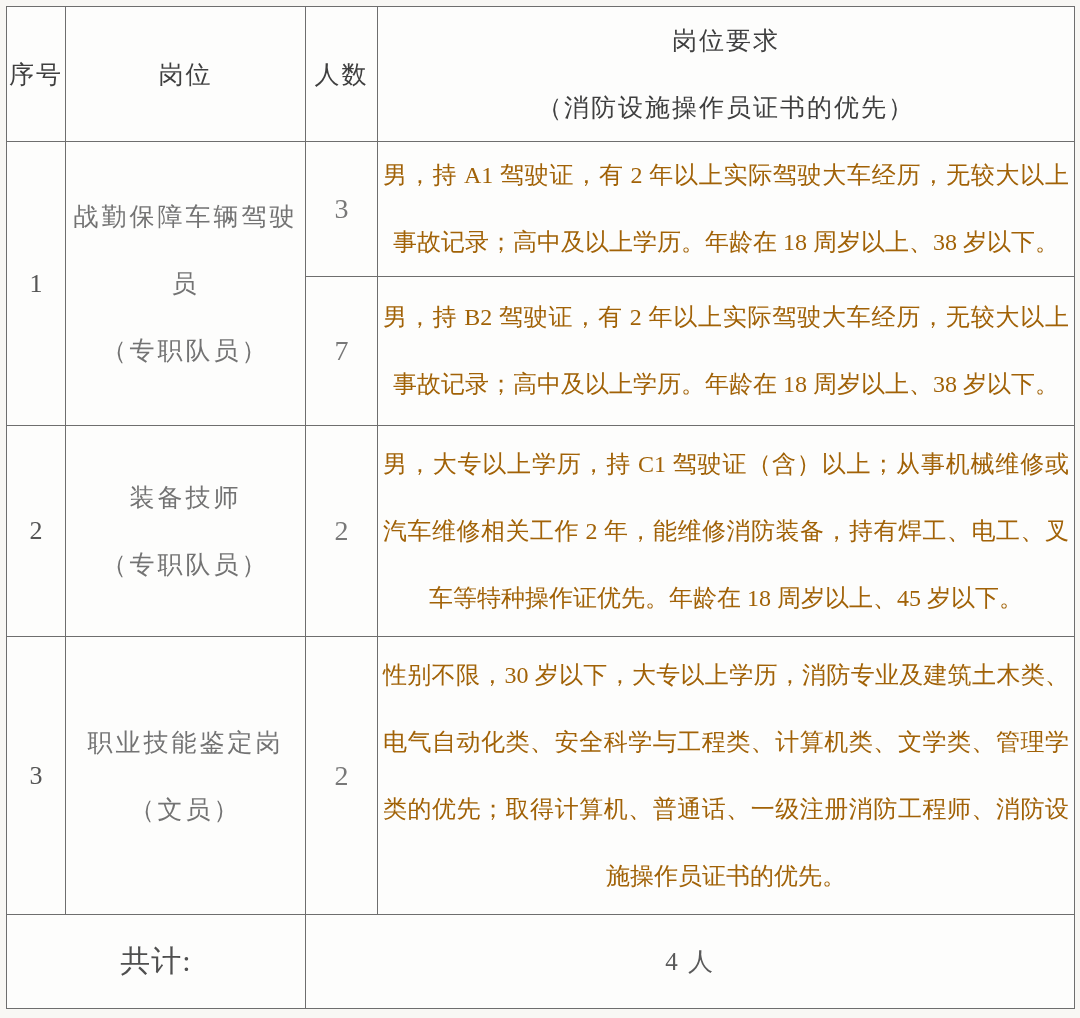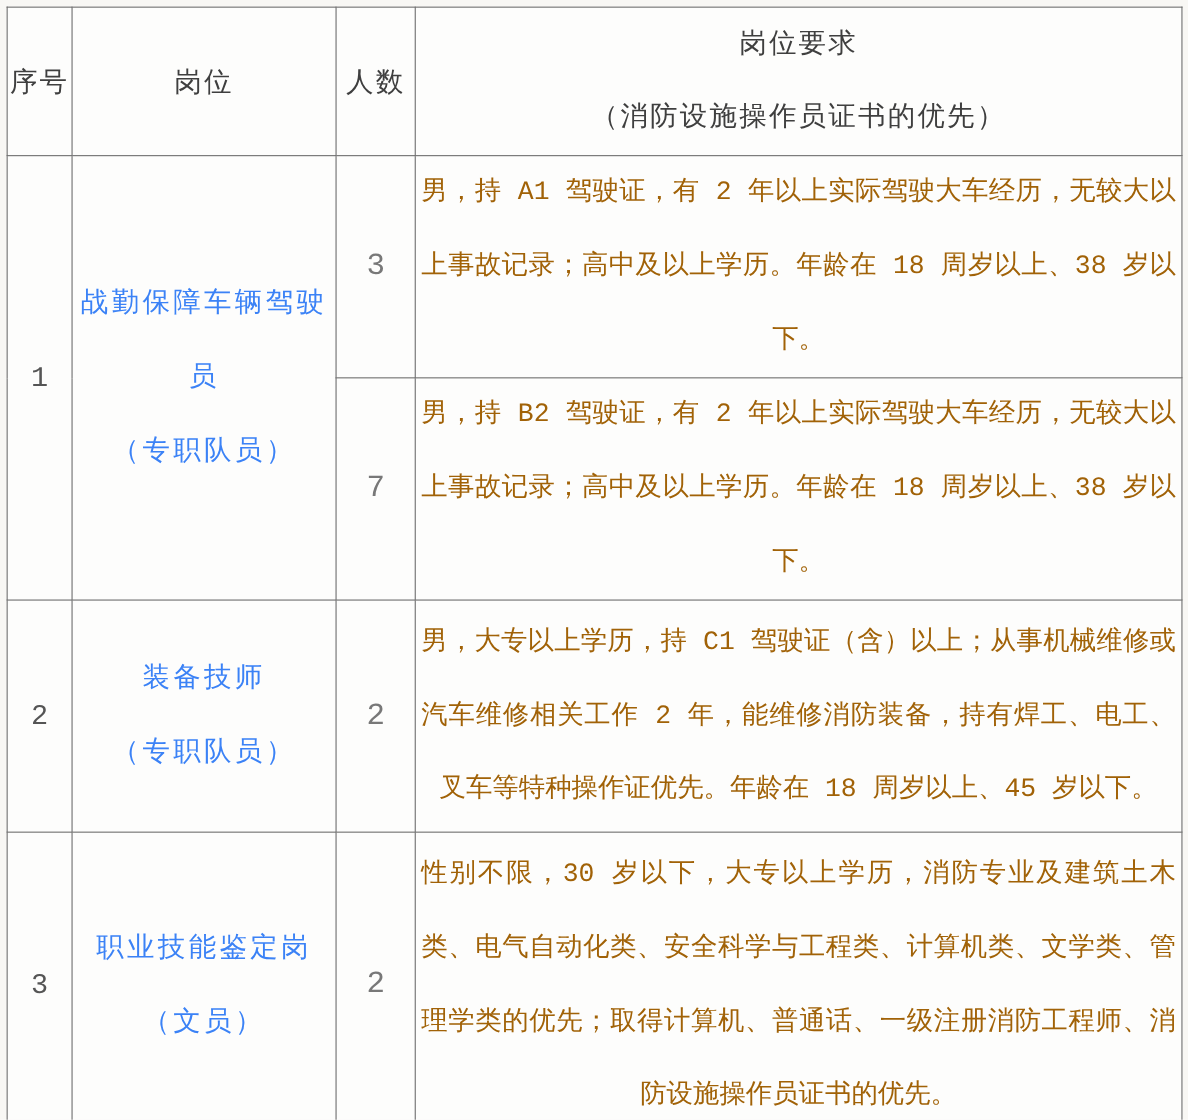--- a/index.html
+++ b/index.html
@@ -20,34 +20,33 @@
     width: 1068px; height: 1002px;
     border-collapse: collapse; table-layout: fixed;
     background: #fdfdfc;
   }
   td {
     border: 1px solid #6e6e6e;
     vertical-align: middle;
     text-align: center;
     color: #474747;
     font-size: 24px;
-    font-family: Liberation Mono, monospace;
   }
   tr.h-row     { height: 135px; }
   tr.r1a       { height: 135px; }
   tr.r1b       { height: 149px; }
   tr.r2        { height: 211px; }
   tr.r3        { height: 278px; }
   tr.foot-row  { height: 94px;  }
 
   .head-cell { font-size: 25px; color: #3f3f3f; letter-spacing: 2px; }
   .line { line-height: 67px; }
 
   .seq-cell  { font-size: 26px; color: #555555; }
-  .pos-cell  { font-size: 25px; color: #3b82f6; letter-spacing: 3px; }
+  .pos-cell  { font-size: 25px; color: #737373; letter-spacing: 3px; }
   .cnt-cell  { font-size: 28px; color: #787878; }
 
   .req-cell {
     text-align: justify;
     text-align-last: center;
     padding: 0 5px;
     line-height: 67px;
     font-size: 24px;
     color: #a16207;
   }

